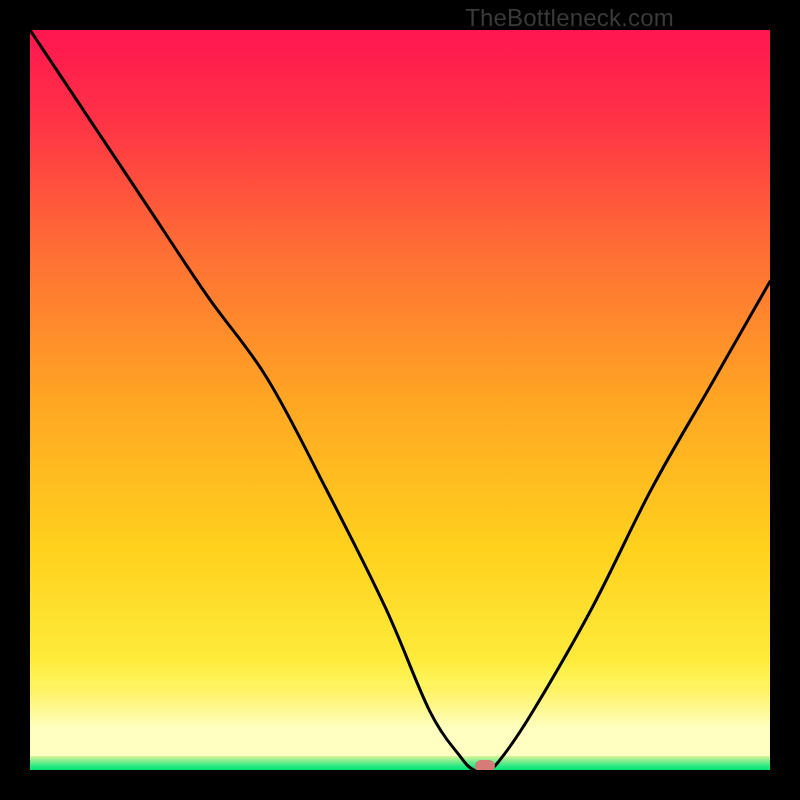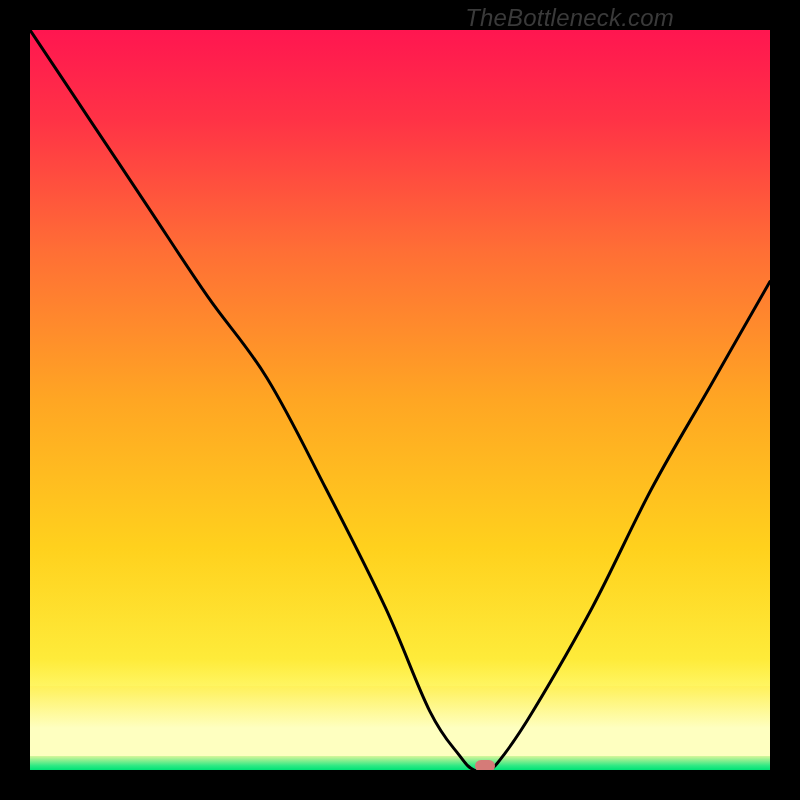--- a/index.html
+++ b/index.html
@@ -7,21 +7,20 @@
     padding: 0;
     width: 800px;
     height: 800px;
     background: #000;
     font-family: Arial, Helvetica, sans-serif;
   }
   .container {
     position: relative;
     width: 684px;
     height: 800px;
-    font-style: italic;
   }
   .watermark {
     position: absolute;
     top: 4px;
     right: 10px;
     color: #3a3a3a;
     font-size: 24px;
     font-weight: 500;
     z-index: 5;
     letter-spacing: 0.2px;

